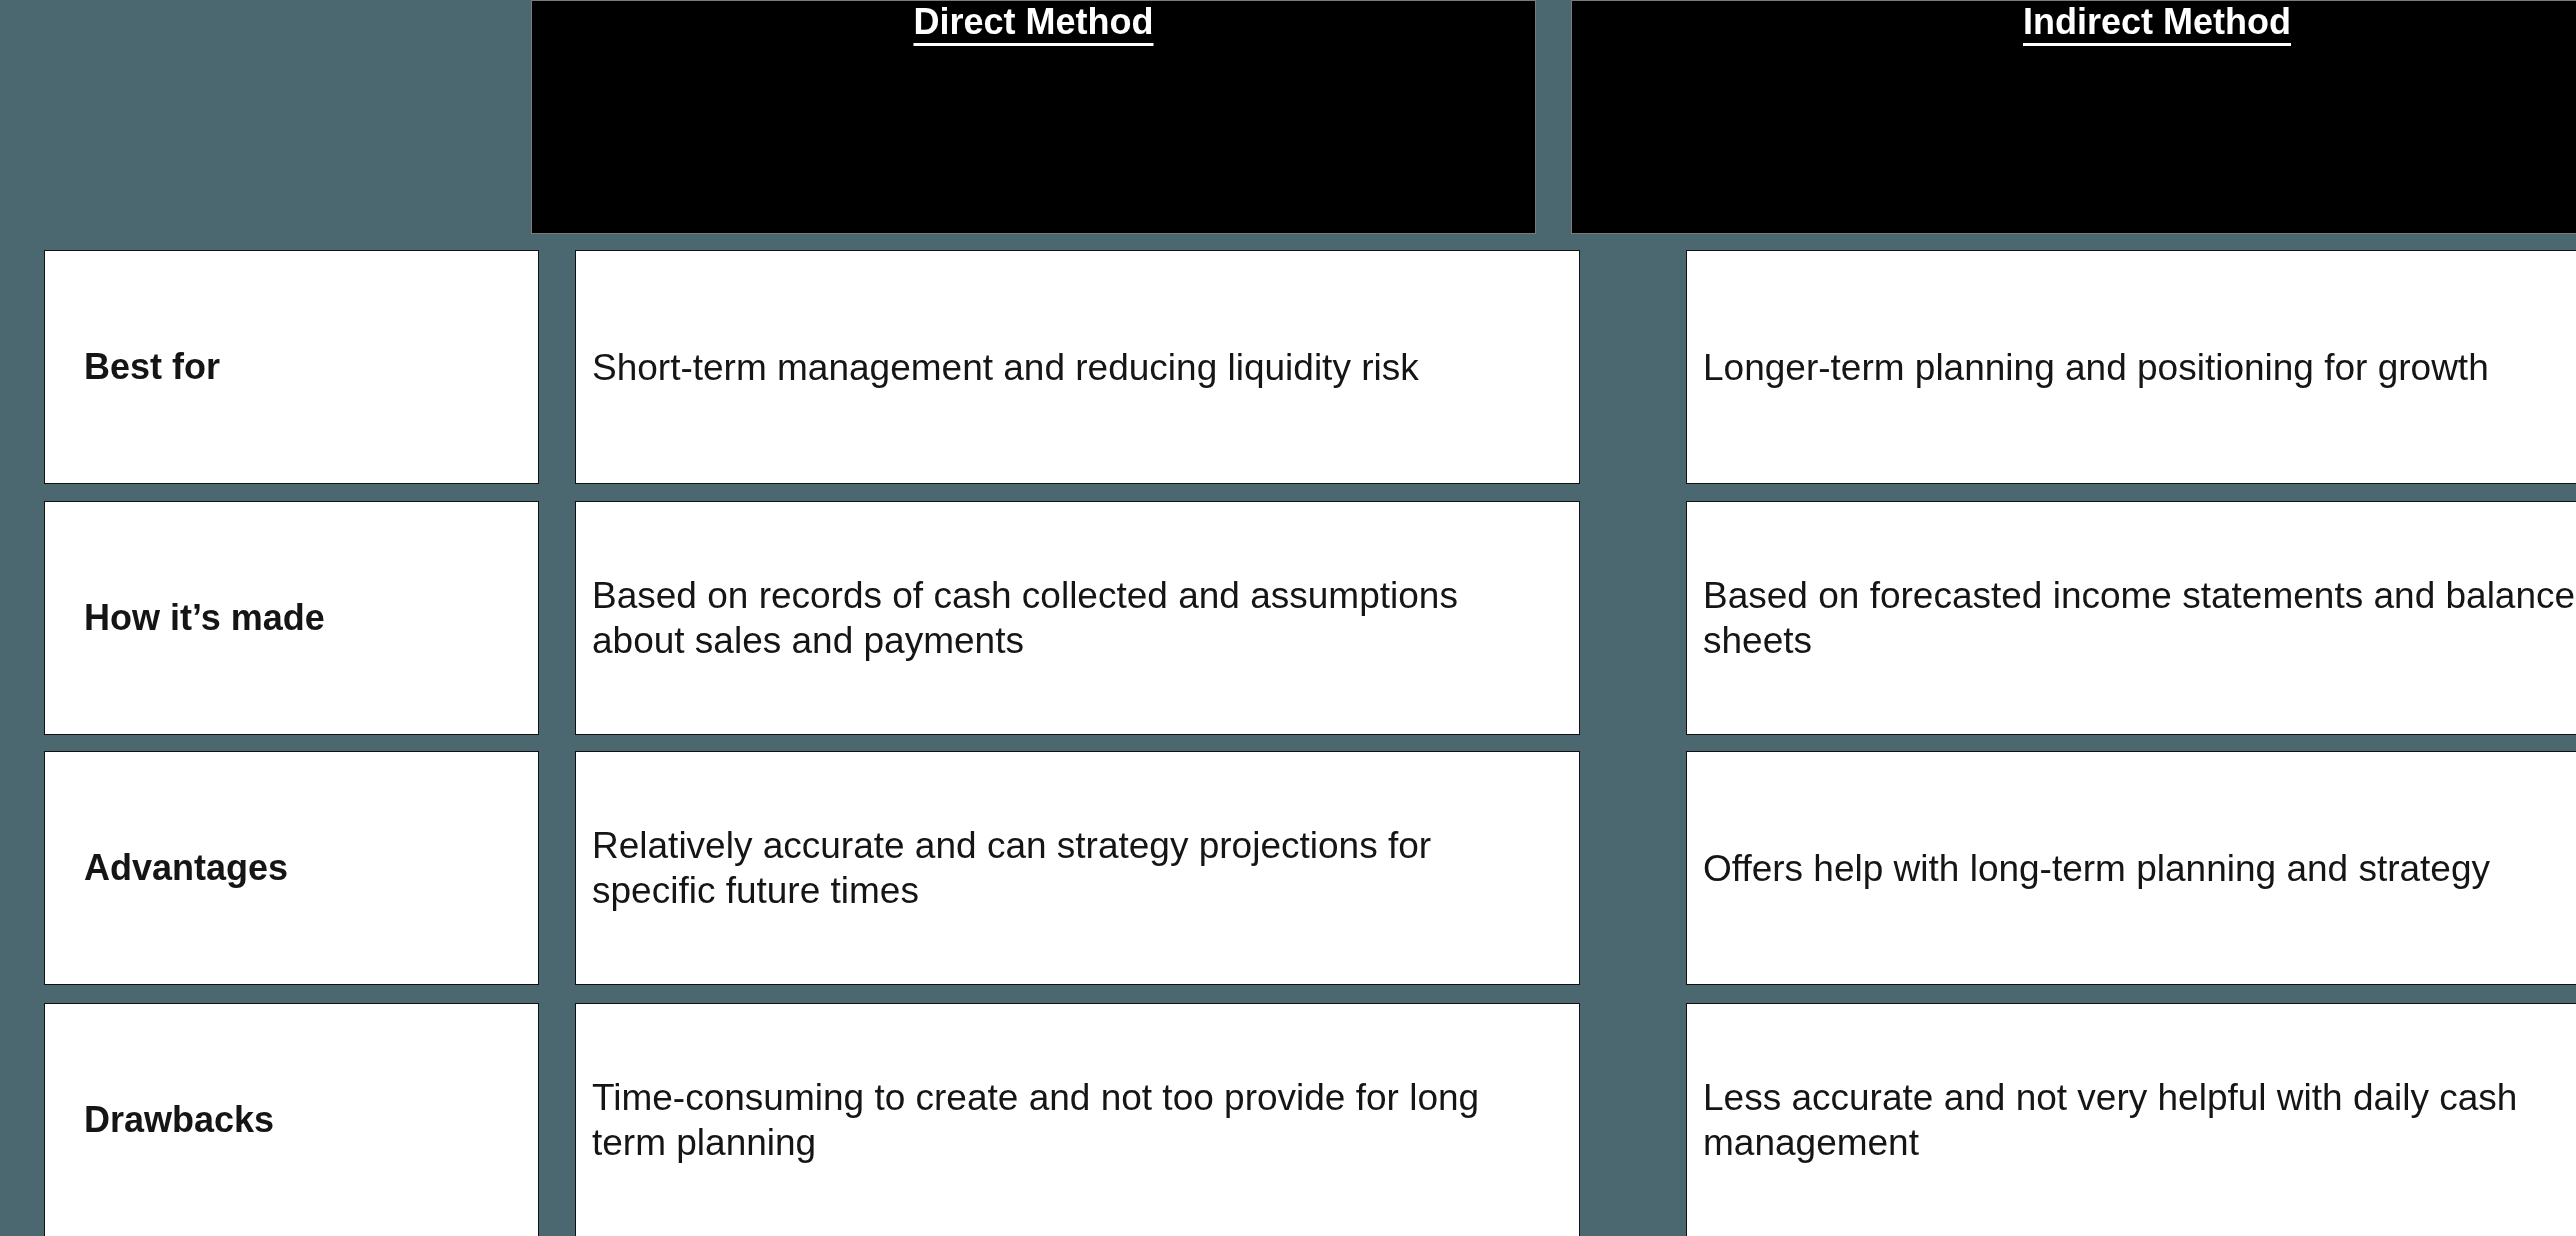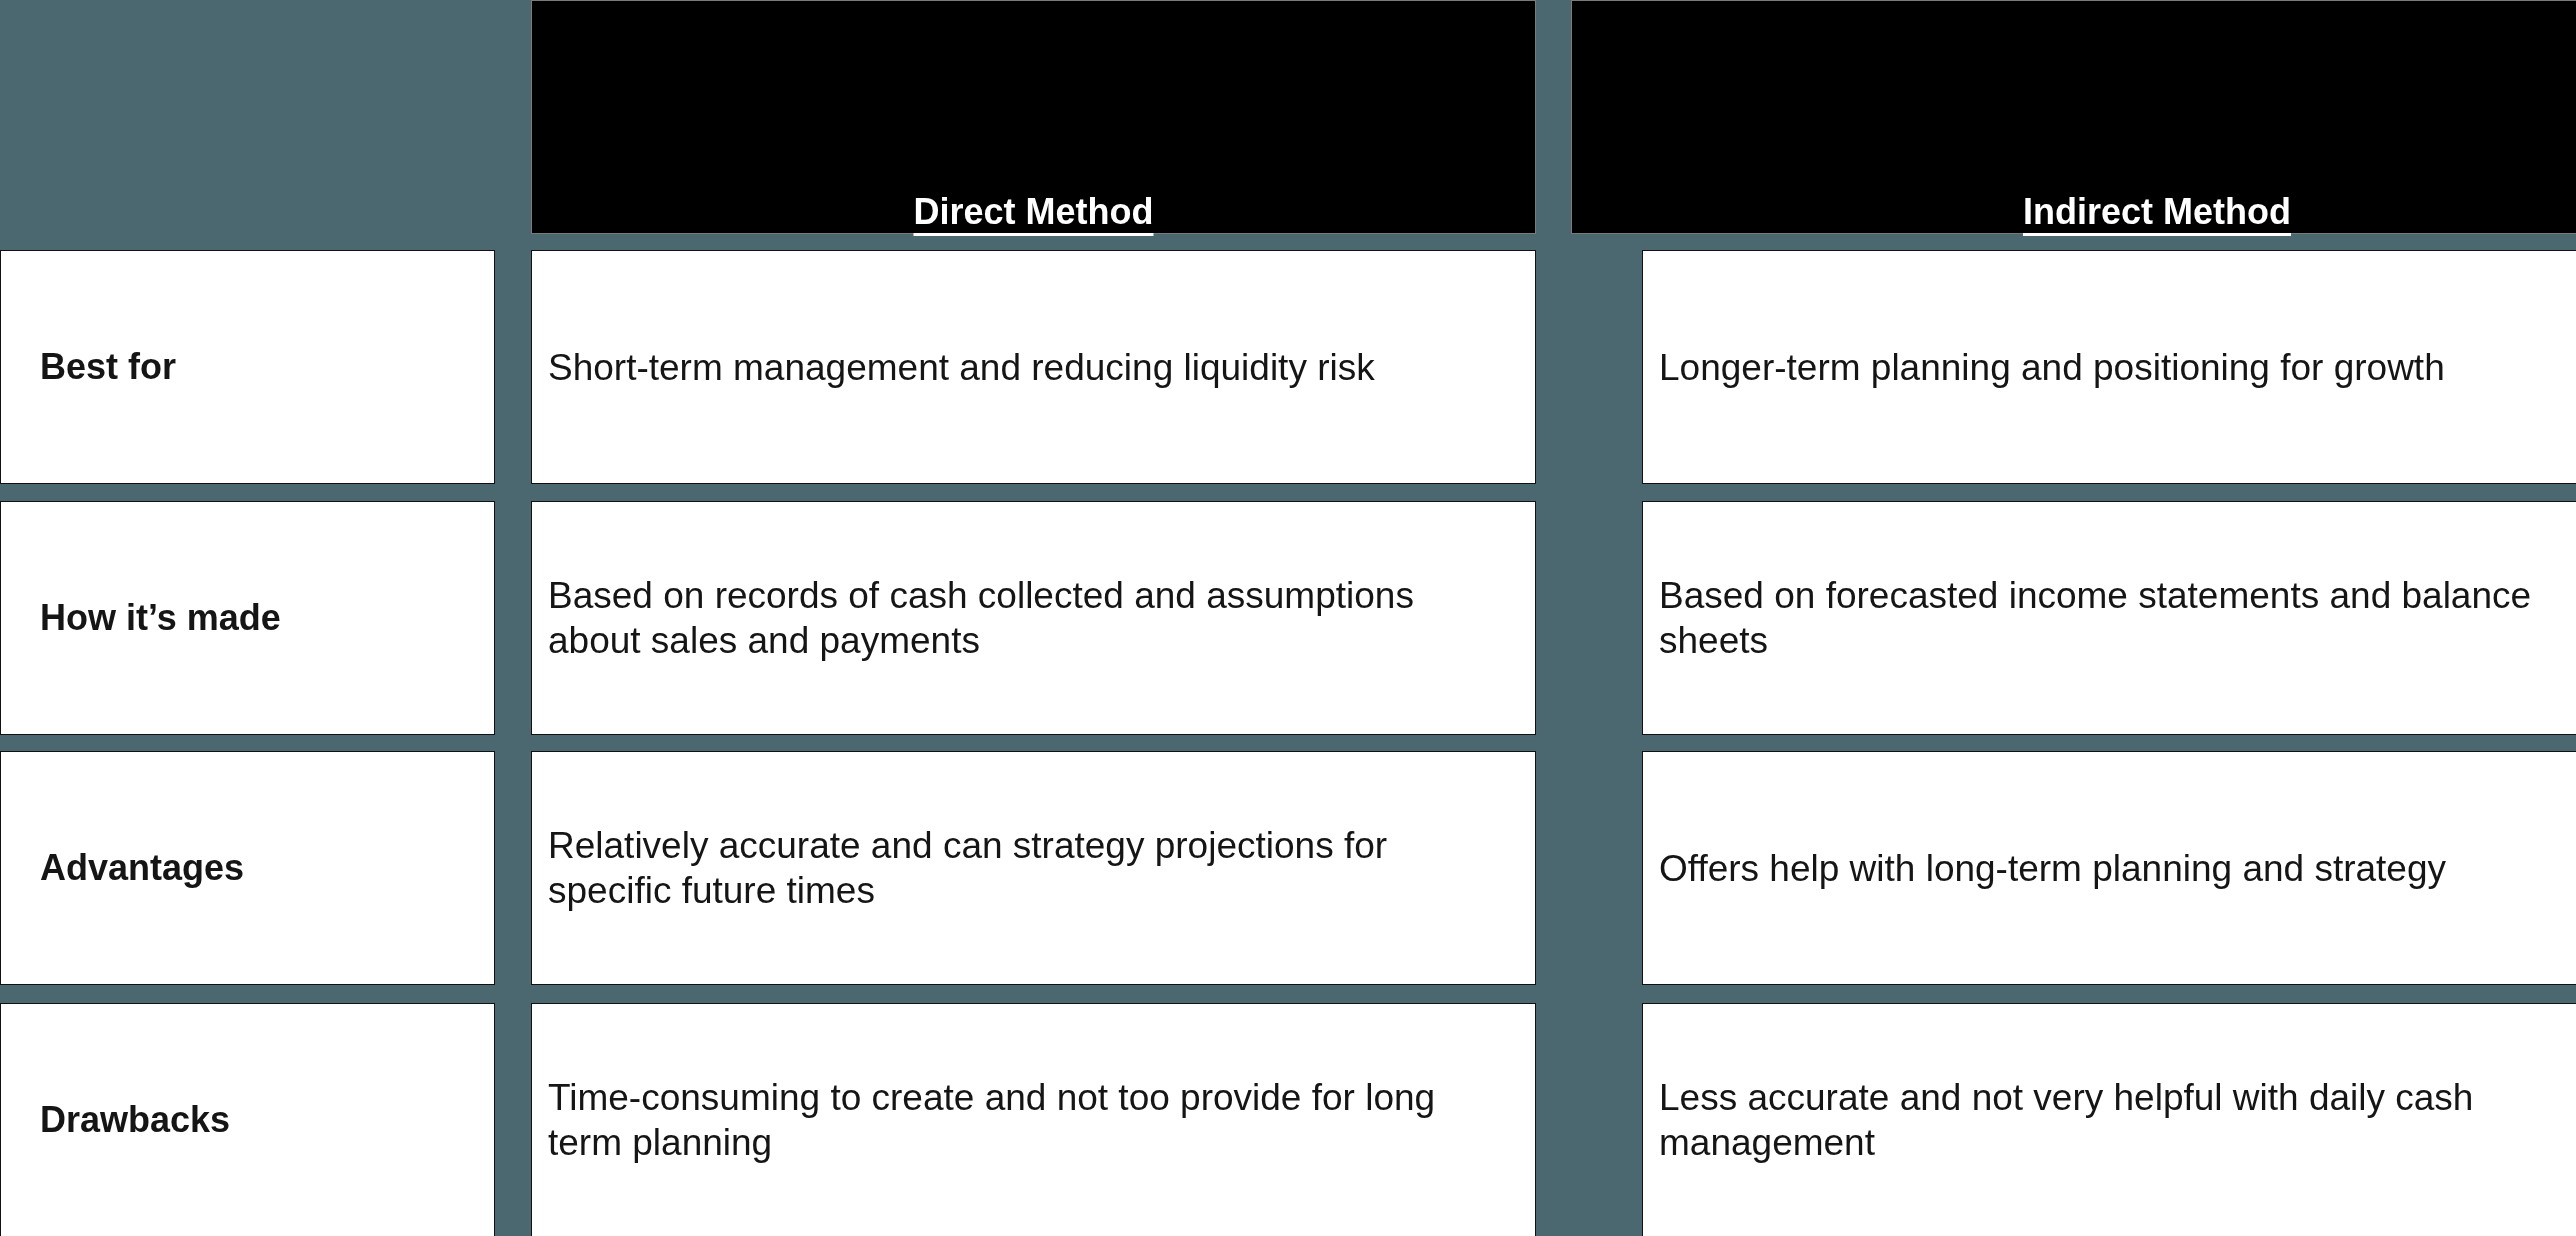--- a/index.html
+++ b/index.html
@@ -10,28 +10,29 @@
     font-family: "Liberation Sans", "DejaVu Sans", sans-serif;
   }
   .cell {
     position: absolute;
     box-sizing: border-box;
     background: #ffffff;
     border: 1.7px solid #111111;
     display: flex;
     align-items: center;
     color: #151515;
+    margin-left: 44px;
   }
   .hdr {
     position: absolute;
     box-sizing: border-box;
     background: #000000;
     border: 1.7px solid #7a7a7a;
     display: flex;
-    align-items: flex-end;
+    align-items: flex-start;
     justify-content: center;
   }
   .hdr span {
     color: #ffffff;
     font-weight: bold;
     font-size: 36px;
     text-decoration: underline;
     text-decoration-thickness: 2.6px;
     text-underline-offset: 8.6px;
   }

